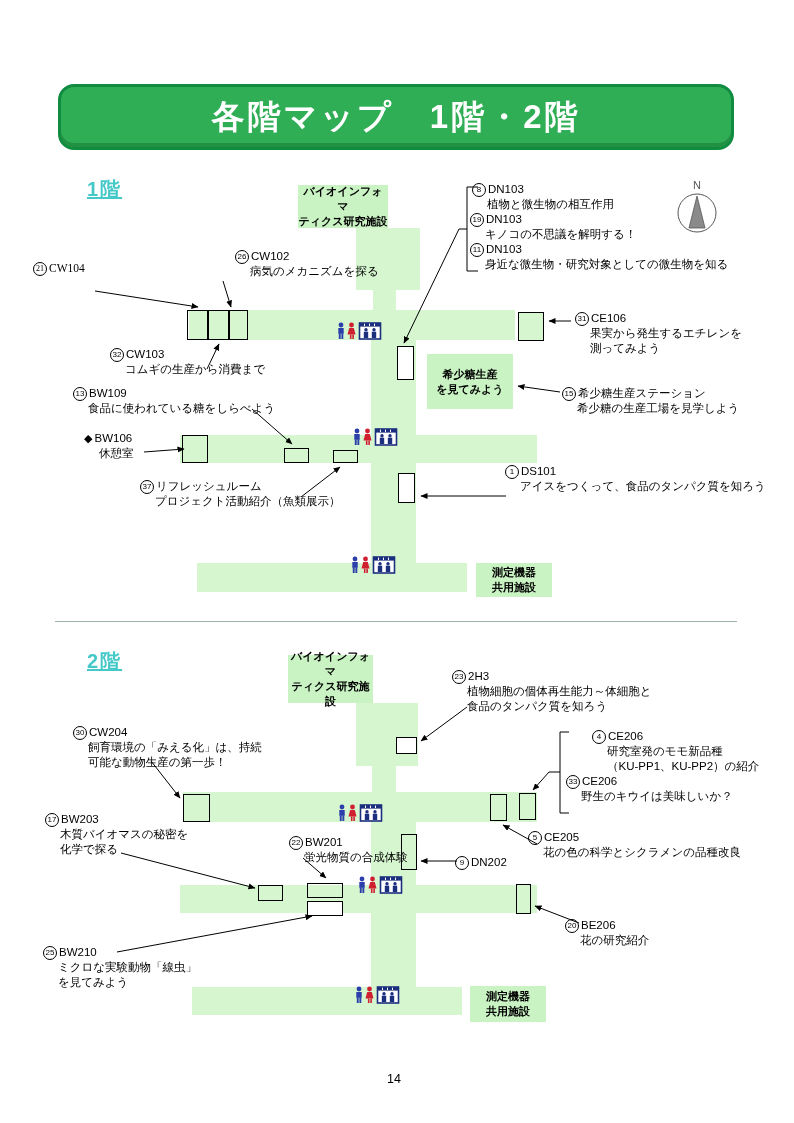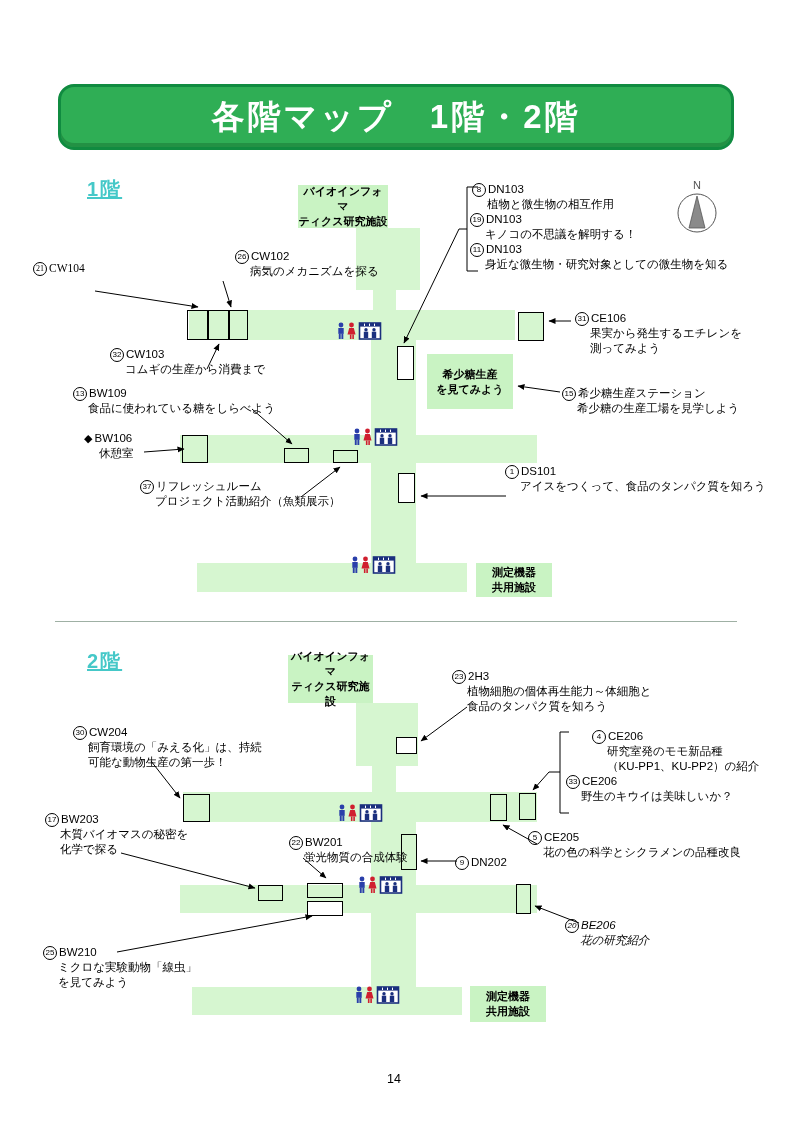--- a/index.html
+++ b/index.html
@@ -404,21 +404,21 @@
   </div>
   <div class="ann" style="left:528px;top:830px;">
     <div><span class="cnum">5</span><span>CE205</span></div>
     <div class="body">
         <div>花の色の科学とシクラメンの品種改良</div>
       </div>
   </div>
   <div class="ann" style="left:455px;top:855px;">
     <div><span class="cnum">9</span><span>DN202</span></div>
   </div>
-  <div class="ann" style="left:565px;top:918px;font-style:italic;">
+  <div class="ann" style="left:565px;top:918px;">
     <div><span class="cnum">20</span><span>BE206</span></div>
     <div class="body">
         <div>花の研究紹介</div>
       </div>
   </div>
   <div class="ann" style="left:43px;top:945px;">
     <div><span class="cnum">25</span><span>BW210</span></div>
     <div class="body">
         <div>ミクロな実験動物「線虫」</div>
         <div>を見てみよう</div>

